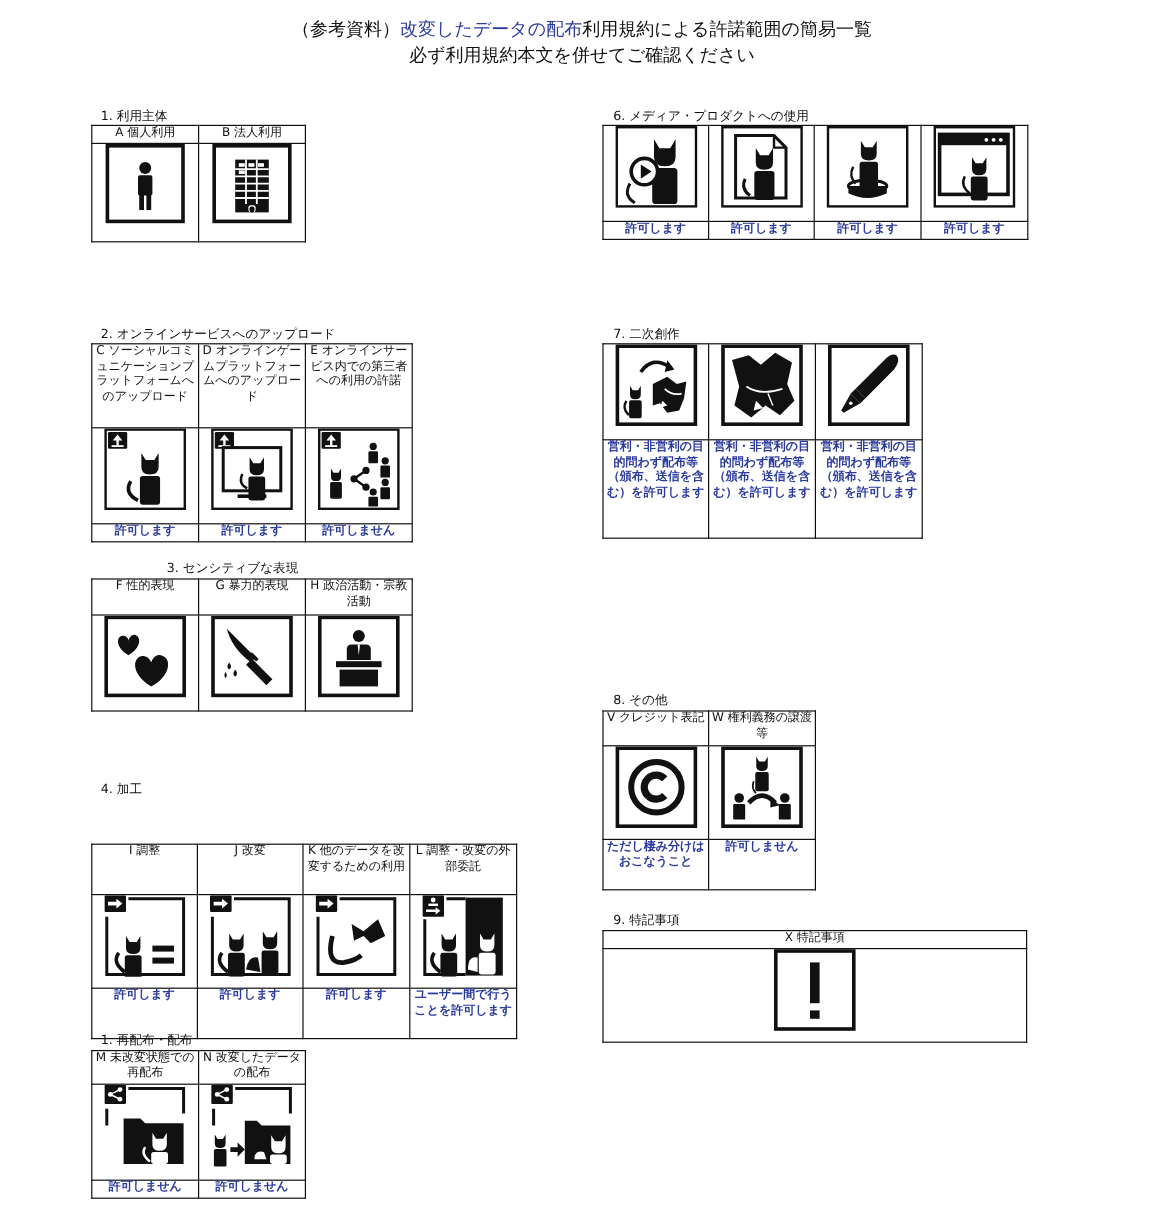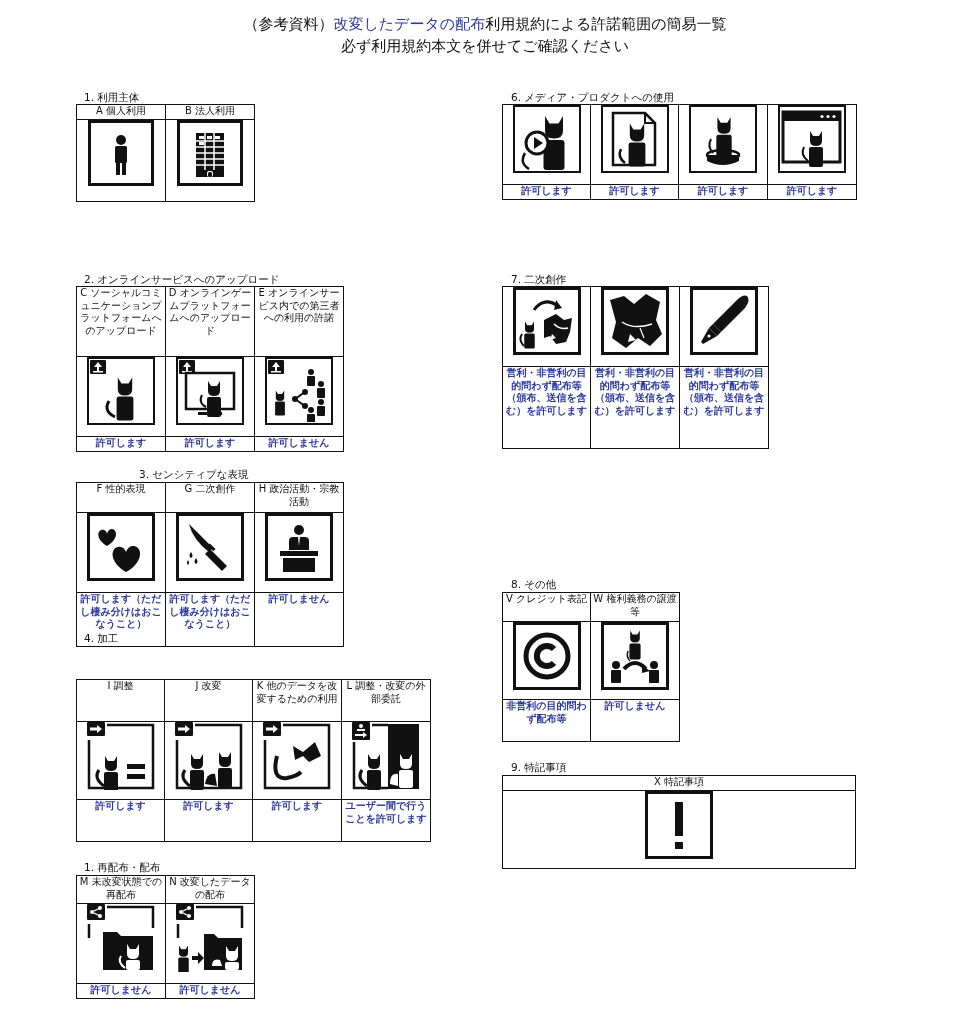--- a/index.html
+++ b/index.html
@@ -174,21 +174,21 @@
 <div class="sec-label" style="left:96px;top:468px;margin-left:43px;">3. センシティブな表現</div>
 <table class="grid" style="left:76px;top:482px;width:267px;">
   <colgroup>
       <col style="width:89px">
       <col style="width:89px">
       <col style="width:89px">
     </colgroup>
   <tbody>
       <tr style="height:30px">
     <td class="head">F 性的表現</td>
-    <td class="head">G 二次創作</td>
+    <td class="head">G 暴力的表現</td>
     <td class="head">H 政治活動・宗教活動</td>
   </tr>
   <tr style="height:80px">
     <td class="icon">
           <div class="iconbox" style="width:68px;height:68px">
       <svg width="62" height="62" viewBox="0 0 62 62">
               <path d="M17 30 C4 22 8 12 14 14 C17 15 17 18 17 18 C17 18 18 13 22 13 C28 14 28 24 17 30Z" fill="#111"></path>
               <path d="M36 56 C16 44 22 28 31 31 C35 32 36 36 36 36 C36 36 38 29 44 30 C54 32 52 48 36 56Z" fill="#111"></path>
             </svg>
     </div>
@@ -210,30 +210,25 @@
       <svg width="62" height="62" viewBox="0 0 62 62">
               <circle cx="31" cy="14" r="5" fill="#111"></circle>
               <path d="M21 34 L21 25 Q21 21 25 21 L37 21 Q41 21 41 25 L41 34Z" fill="#111"></path>
               <path d="M30 21 L31 30 L32 21Z" fill="#fff"></path>
               <rect x="12" y="35" width="38" height="5" fill="#111"></rect>
               <rect x="15" y="42" width="32" height="14" fill="#111"></rect>
             </svg>
     </div>
         </td>
   </tr>
-  <tr style="height:54px">
-    <td class="res">許可します（ただし棲み分けはおこなうこと）</td>
-    <td class="res">許可します（ただし棲み分けはおこなうこと）</td>
-    <td class="res">許可しません</td>
-  </tr>
-</tbody>
-  </table>
-
-<div class="sec-label" style="left:84px;top:632px;">4. 加工</div>
-<table class="grid" style="left:76px;top:679px;width:354px;padding-left:32px;">
+</tbody>
+  </table>
+
+<div class="sec-label" style="left:84px;top:652px;">4. 加工</div>
+<table class="grid" style="left:76px;top:703px;width:354px;padding-left:32px;">
   <colgroup>
       <col style="width:88px">
       <col style="width:88px">
       <col style="width:89px">
       <col style="width:89px">
     </colgroup>
   <tbody>
       <tr style="height:42px">
     <td class="head">I 調整</td>
     <td class="head">J 改変</td>
@@ -522,21 +517,21 @@
               <path d="M38 40 L46 46 L38 48Z" fill="#111"></path>
               <circle cx="12" cy="40" r="4" fill="#111"></circle>
               <rect x="7" y="45" width="10" height="13" rx="1" fill="#111"></rect>
               <circle cx="50" cy="40" r="4" fill="#111"></circle>
               <rect x="45" y="45" width="10" height="13" rx="1" fill="#111"></rect>
             </svg>
     </div>
         </td>
   </tr>
   <tr style="height:42px">
-    <td class="res">非営利の目的問わず配布等</td>
+    <td class="res">ただし棲み分けはおこなうこと</td>
     <td class="res">許可しません</td>
   </tr>
 </tbody>
   </table>
 
 <div class="sec-label" style="left:511px;top:761px;">9. 特記事項</div>
 <table class="grid" style="left:502px;top:775px;width:353px;">
   <colgroup>
       <col style="width:353px">
     </colgroup>

